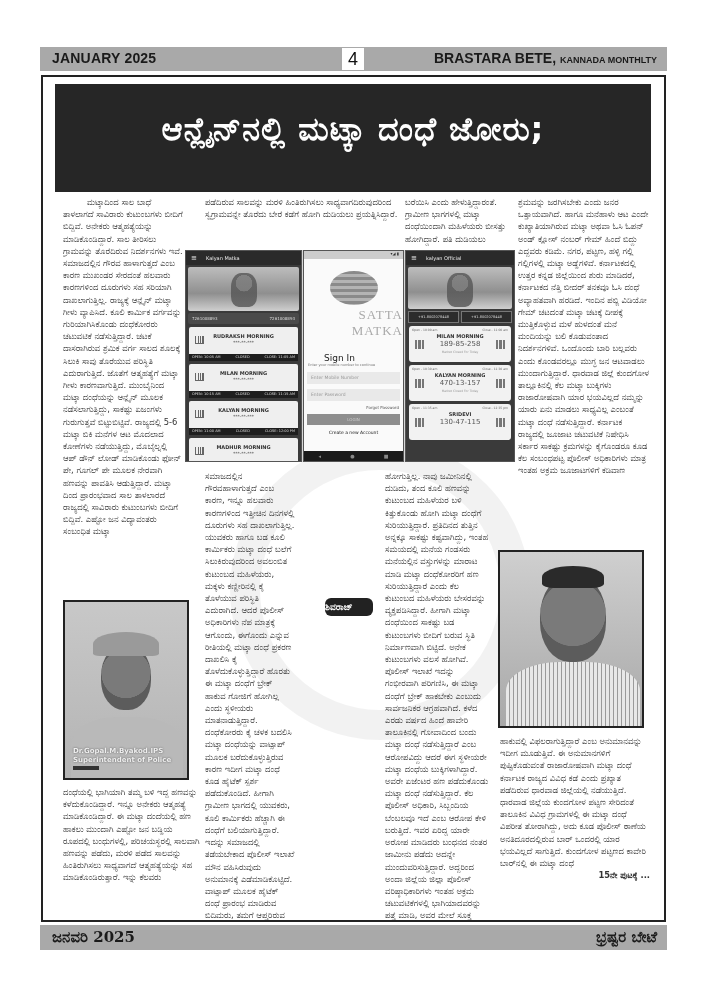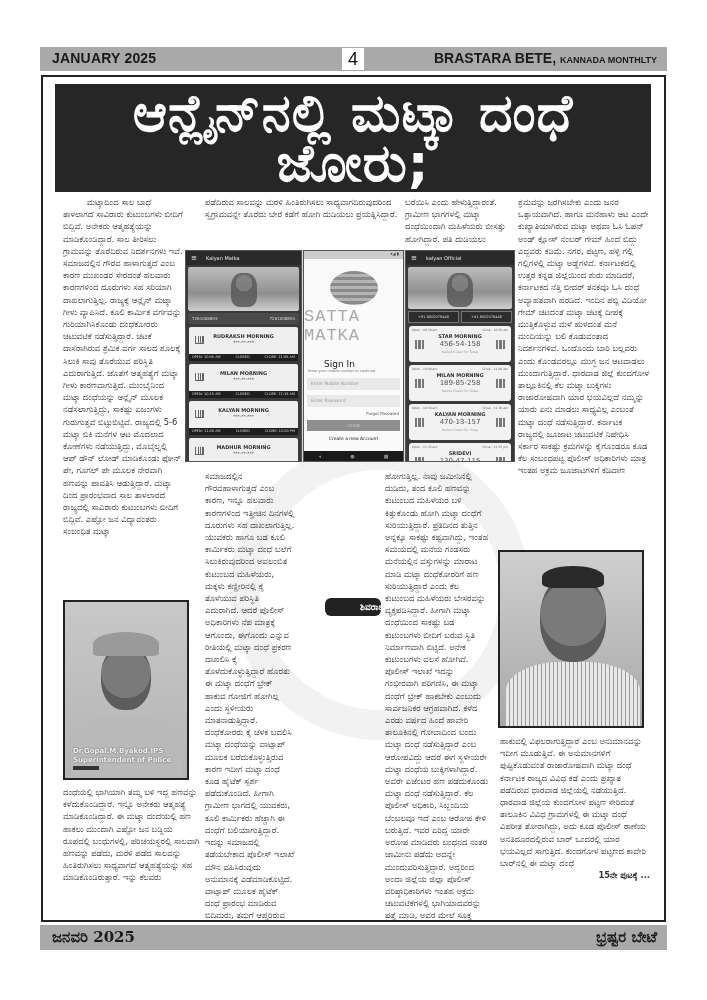--- a/index.html
+++ b/index.html
@@ -8,21 +8,21 @@
 
   .topbar { position: absolute; left: 40px; top: 47px; width: 627px; height: 24px; background: #a9a9a9; }
   .topbar .date { position: absolute; left: 12px; top: 3px; font: bold 14px "Liberation Sans", sans-serif; color: #1a1a1a; letter-spacing: 0.2px; }
   .topbar .pagenum { position: absolute; left: 302px; top: 1px; width: 22px; height: 22px; background: #fff; font: 18px "Liberation Sans", sans-serif; text-align: center; line-height: 22px; color: #111; }
   .topbar .pub { position: absolute; right: 10px; top: 3px; font: bold 14px "Liberation Sans", sans-serif; color: #1a1a1a; }
   .topbar .pub small { font-size: 9px; font-weight: bold; }
 
   .frame { position: absolute; left: 41px; top: 75px; width: 625px; height: 847px; border: 2px solid #222; }
 
   .headline { position: absolute; left: 55px; top: 84px; width: 596px; height: 108px; background: #262626; color: #fff; text-align: center; font-family: "DejaVu Sans", sans-serif; font-weight: bold; }
-  .headline .l1 { font-size: 52px; line-height: 50px; padding-top: 4px; letter-spacing: 1px; }
+  .headline .l1 { font-size: 32px; line-height: 50px; padding-top: 20px; letter-spacing: 1px; }
   .headline .l2 { font-size: 40px; line-height: 50px; letter-spacing: 1px; }
 
   .col { position: absolute; font-size: 8.4px; line-height: 12.2px; color: #333; text-align: left; overflow: hidden; font-family: "DejaVu Sans", sans-serif; }
   .col p { margin: 0; }
   .col .indent { text-indent: 24px; }
 
   .shots { position: absolute; left: 185px; top: 250px; width: 330px; height: 212px; background: #d8d8d8; }
   .phone { position: absolute; top: 0; height: 212px; overflow: hidden; background: #f0f0f0; border: 1px solid #555; }
   .phone1 { left: 0; width: 117px; background: #3a3a3a; }
   .phone2 { left: 118px; width: 101px; background: #fafafa; }
@@ -34,21 +34,21 @@
   .ph-banner .deity { position: absolute; left: 50%; top: 6px; transform: translateX(-50%); width: 26px; height: 34px; background: radial-gradient(circle at 50% 30%, #777 0 30%, #555 31% 100%); border-radius: 40% 40% 30% 30%; opacity: 0.8; }
   .ph-contact { margin: 2px; height: 11px; background: #4a4a4a; border-radius: 2px; font-size: 4px; color: #ddd; line-height: 11px; display: flex; justify-content: space-between; padding: 0 4px; }
   .ph-card { margin: 3px 3px 0 3px; background: #efefef; border-radius: 2px; height: 34px; position: relative; }
   .ph-card .nm { position: absolute; left: 0; right: 0; top: 6px; text-align: center; font-size: 5px; font-weight: bold; color: #333; }
   .ph-card .res { position: absolute; left: 0; right: 0; top: 13px; text-align: center; font-size: 4.5px; color: #555; }
   .ph-card .chart { position: absolute; left: 6px; top: 9px; width: 9px; height: 8px; border-left: 1px solid #666; border-bottom: 1px solid #666; background: linear-gradient(90deg, transparent 20%, #666 20% 35%, transparent 35% 50%, #666 50% 65%, transparent 65% 80%, #666 80%); }
   .ph-card .strip { position: absolute; left: 0; right: 0; bottom: 0; height: 7px; background: #1e1e1e; color: #ddd; font-size: 3.5px; line-height: 7px; display: flex; justify-content: space-between; padding: 0 3px; }
 
   .p2-status { height: 8px; background: #ccc; font-size: 4px; text-align: right; padding-right: 4px; color: #333; }
   .p2-pot { width: 48px; height: 34px; margin: 12px auto 0; border-radius: 50%; background: repeating-linear-gradient(180deg,#8a8a8a 0 3px,#b4b4b4 3px 6px); }
-  .p2-logo { text-align: left; font-family: Liberation Mono, monospace; font-size: 17px; letter-spacing: 1px; color: #aaa; margin-top: 2px; }
+  .p2-logo { text-align: right; font-family: Liberation Serif, serif; font-size: 13px; letter-spacing: 1px; color: #aaa; margin-top: 2px; }
   .p2-signin { font-size: 9px; color: #222; margin: 14px 0 0 20px; }
   .p2-sub { font-size: 3.5px; color: #777; margin-left: 4px; }
   .p2-input { margin: 5px 3px 0; height: 12px; background: #e9e9e9; font-size: 4.5px; color: #999; line-height: 12px; padding-left: 4px; }
   .p2-forgot { font-size: 4px; color: #555; text-align: right; margin: 4px 4px 0 0; }
   .p2-login { margin: 4px 3px 0; height: 11px; background: #8e8e8e; color: #ccc; font-size: 4px; text-align: center; line-height: 11px; }
   .p2-create { text-align: center; font-size: 4.5px; color: #222; margin-top: 5px; }
   .p2-nav { position: absolute; bottom: 0; left: 0; right: 0; height: 10px; background: #1a1a1a; display: flex; justify-content: space-around; color: #888; font-size: 5px; line-height: 10px; }
 
   .p3-card { margin: 3px 3px 0; height: 36px; background: #f2f2f2; border-radius: 3px; position: relative; }
   .p3-card .nm { position: absolute; left: 0; right: 0; top: 7px; text-align: center; font-size: 5px; font-weight: bold; color: #333; }
@@ -65,21 +65,21 @@
   .photo { position: absolute; border: 2px solid #222; overflow: hidden; }
   .photo1 { left: 63px; top: 600px; width: 126px; height: 180px; background: linear-gradient(180deg,#c8c8c8 0%,#b4b4b4 100%); }
   .photo2 { left: 498px; top: 550px; width: 146px; height: 178px; background: linear-gradient(180deg,#cfcfcf,#a8a8a8); }
 
   .face { position: absolute; border-radius: 48% 48% 45% 45%; background: radial-gradient(circle at 50% 45%, #7a7a7a 0 55%, #5c5c5c 56% 100%); }
   .cap { position: absolute; background: #9a9a9a; border-radius: 50% 50% 10% 10%; }
   .torso { position: absolute; border-radius: 40% 40% 0 0; }
   .caption1 { position: absolute; left: 8px; bottom: 8px; font-size: 7px; font-weight: bold; color: #eee; line-height: 9px; text-shadow: 0 0 2px #555; }
   .caption1 .bar { display: block; width: 26px; height: 4px; background: #333; margin-top: 1px; }
 
-  .byline { position: absolute; left: 325px; top: 598px; width: 56px; height: 18px; background: #222; color: #fff; border-radius: 6px; font-size: 9px; font-weight: bold; text-align: left; line-height: 18px; padding-left: 35px; }
+  .byline { position: absolute; left: 325px; top: 598px; width: 48px; height: 18px; background: #222; color: #fff; border-radius: 6px; font-size: 9px; font-weight: bold; text-align: left; line-height: 18px; }
 
   .watermark { position: absolute; left: 230px; top: 440px; width: 300px; height: 300px; border-radius: 50%; border: 30px solid rgba(0,0,0,0.05); pointer-events: none; }
 
   .botbar { position: absolute; left: 40px; top: 925px; width: 627px; height: 25px; background: #a9a9a9; }
   .botbar .date { position: absolute; left: 12px; top: 3px; font: bold 15px "DejaVu Serif", serif; color: #1a1a1a; }
   .botbar .pub { position: absolute; right: 10px; top: 3px; font: bold 15px "DejaVu Serif", serif; color: #1a1a1a; }
 
   .contd { font-weight: bold; }
 </style>
 </head>
@@ -183,29 +183,20 @@
   <div class="phone phone3">
     <div class="ph-bar"><span class="menu">≡</span><span>kalyan Official</span></div>
     <div class="ph-banner" style="height:42px;">
         <div class="deity"></div>
       </div>
     <div class="p3-contact">
         <div>+91-8002078448</div>
         <div>+91-8002078448</div>
       </div>
     <div class="p3-card">
-        <span class="ot">Open - 09:30 am</span>
-        <span class="ct">Close - 10:30 am</span>
-        <div class="bars bl"></div>
-        <div class="bars br"></div>
-        <div class="nm">STAR MORNING</div>
-        <div class="res">456-54-158</div>
-        <div class="sub">Market Closed For Today</div>
-      </div>
-    <div class="p3-card">
         <span class="ot">Open - 10:00 am</span>
         <span class="ct">Close - 11:00 am</span>
         <div class="bars bl"></div>
         <div class="bars br"></div>
         <div class="nm">MILAN MORNING</div>
         <div class="res">189-85-258</div>
         <div class="sub">Market Closed For Today</div>
       </div>
     <div class="p3-card">
         <span class="ot">Open - 10:30 am</span>

